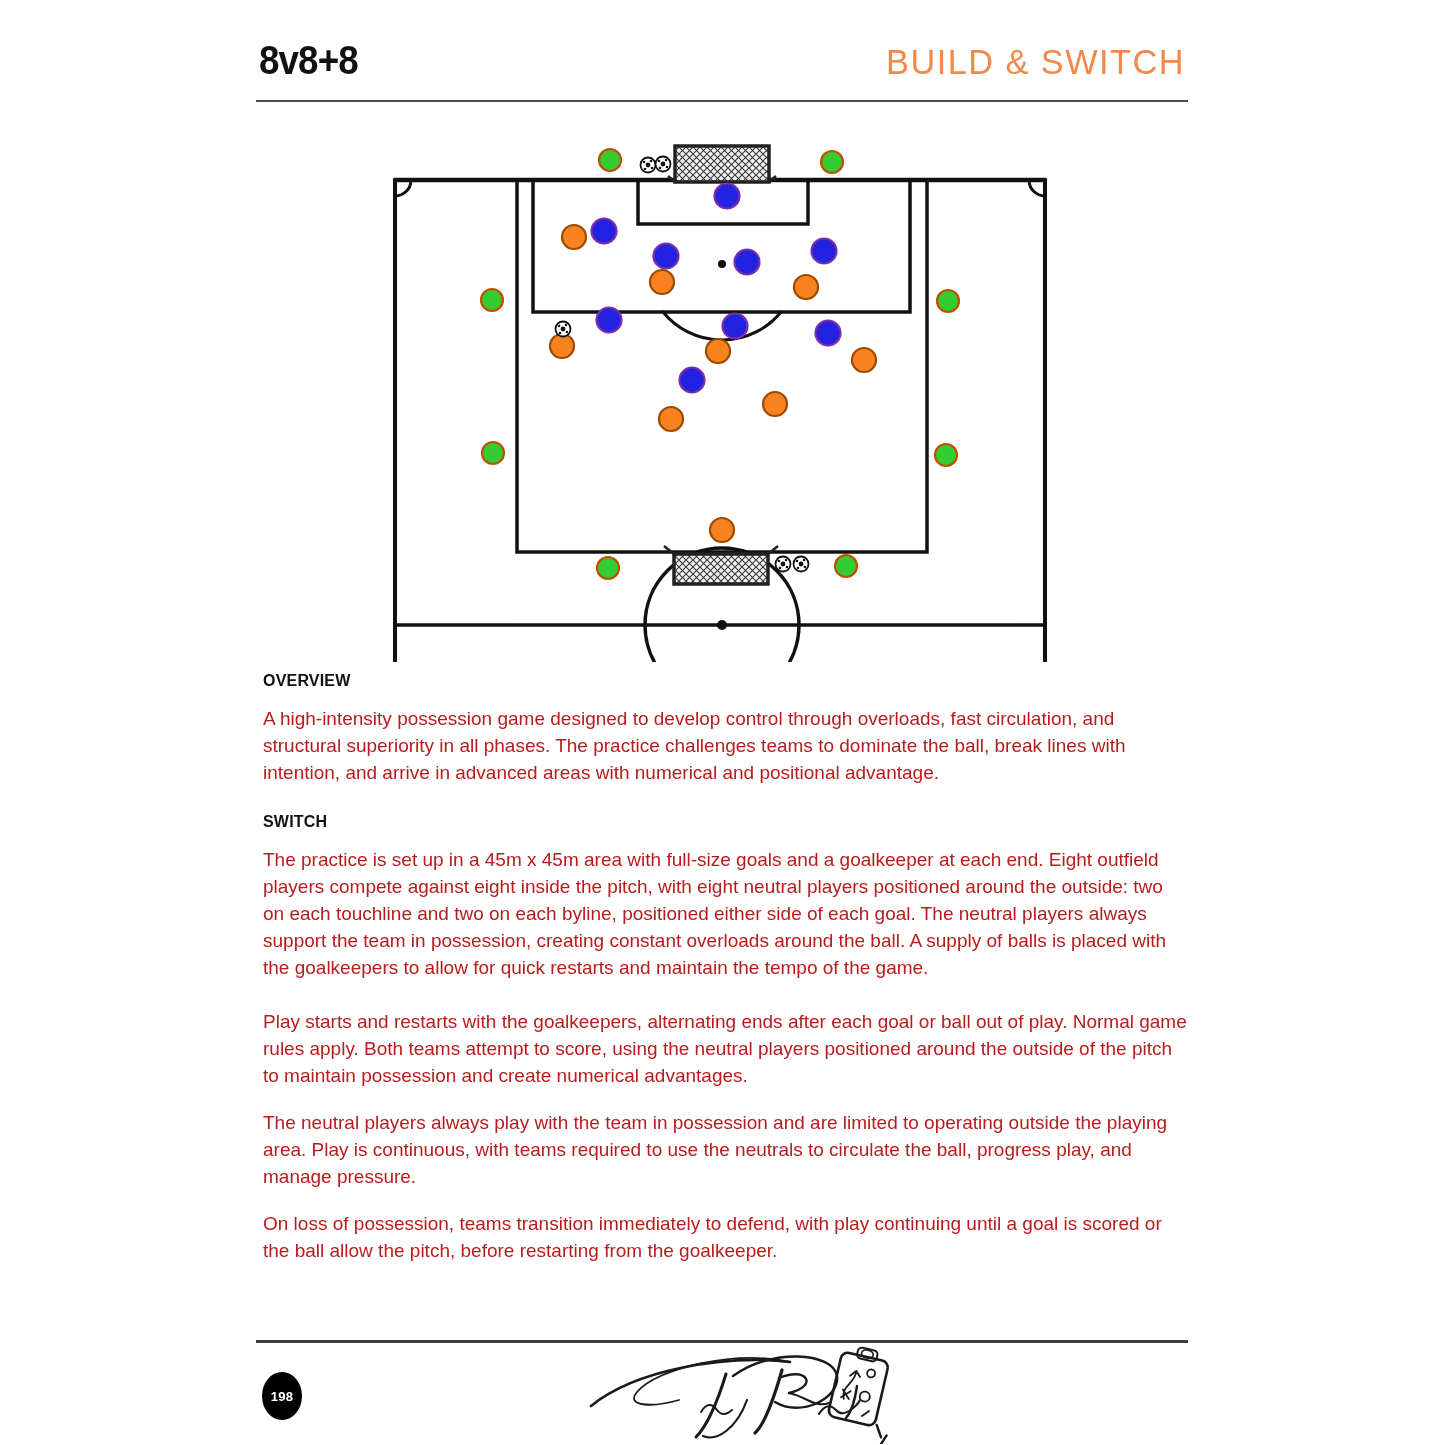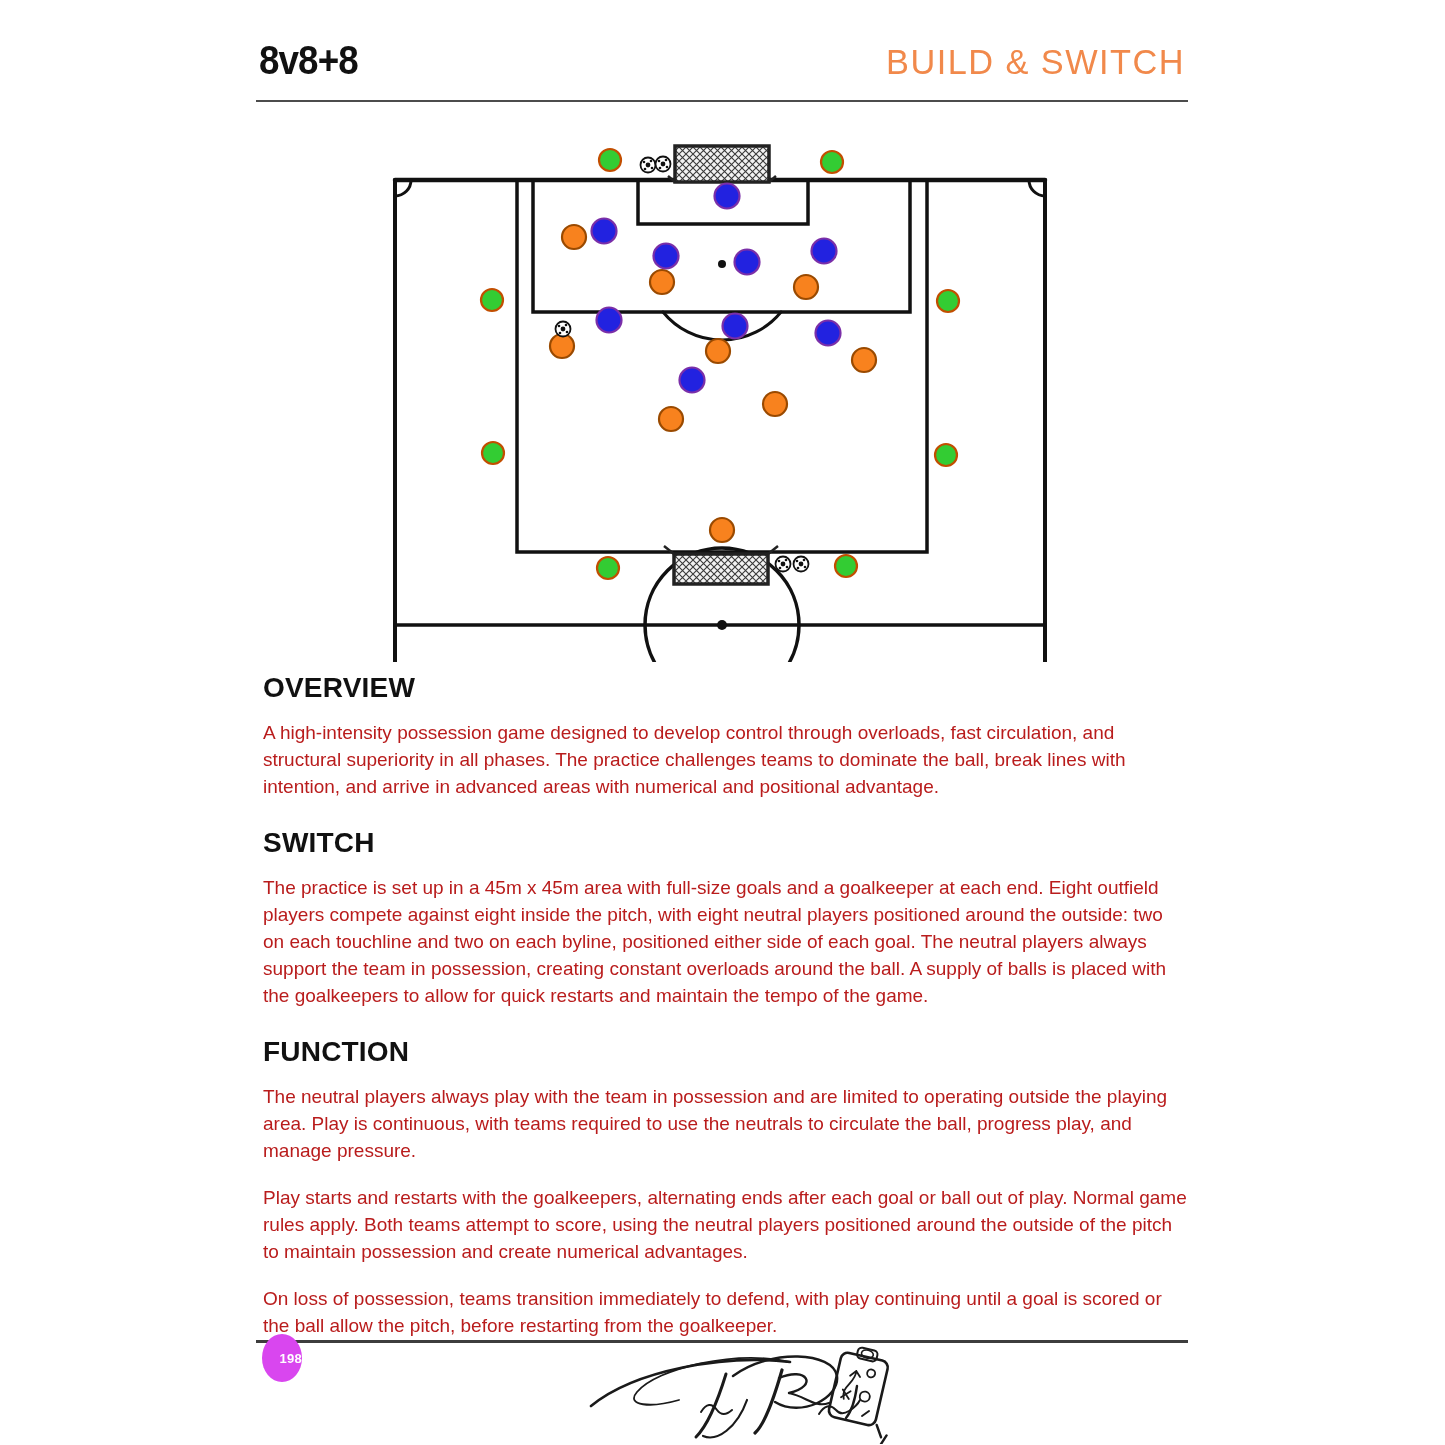--- a/index.html
+++ b/index.html
@@ -14,29 +14,29 @@
   }
   .session-title{
     position:absolute;right:260px;top:42px;font-size:35px;font-weight:400;
     letter-spacing:1.5px;transform:scaleX(.98);transform-origin:right top;
   }
   .header-rule{position:absolute;left:256px;top:100px;width:932px;height:2px;background:#4c4c4c;}
   
   #pitch{position:absolute;left:388px;top:120px;width:662px;height:542px;}
   
   #sections{position:absolute;left:263px;top:672px;width:925px;}
-  #sections h3{font-size:28px;font-weight:700;color:#111;margin:0 0 15px 0;letter-spacing:.2px;}
+  #sections h3{font-size:16px;font-weight:700;color:#111;margin:0 0 15px 0;letter-spacing:.2px;}
   #sections .sec{margin-bottom:27px;}
   #sections p{font-size:19px;line-height:27px;margin:0 0 20px 0;color:#b91c1c;}
   #sections p:last-child{margin-bottom:0;}
   
   .footer-rule{position:absolute;left:256px;top:1340px;width:932px;height:3px;background:#3d3d3d;}
   .page-badge{
-    position:absolute;left:262px;top:1334px;width:40px;height:48px;border-radius:50%;
-    background:#d946ef;display:flex;align-items:center;justify-content:flex-end;
+    position:absolute;left:262px;top:1372px;width:40px;height:48px;border-radius:50%;
+    background:#000000;display:flex;align-items:center;justify-content:center;
   }
   .page-badge span{color:#ffffff;font-size:13px;font-weight:700;letter-spacing:.3px;}
   #signature{position:absolute;left:585px;top:1340px;width:310px;height:104px;}
 </style>
 </head>
 <body>
 
 <div id="page">
 
   <div class="session-code">8v8+8</div>
@@ -153,23 +153,22 @@
   <div id="sections">
     <div class="sec">
       <h3>OVERVIEW</h3>
       <p>A high-intensity possession game designed to develop control through overloads, fast circulation, and structural superiority in all phases. The practice challenges teams to dominate the ball, break lines with intention, and arrive in advanced areas with numerical and positional advantage.</p>
     </div>
     <div class="sec">
       <h3>SWITCH</h3>
       <p>The practice is set up in a 45m x 45m area with full-size goals and a goalkeeper at each end. Eight outfield players compete against eight inside the pitch, with eight neutral players positioned around the outside: two on each touchline and two on each byline, positioned either side of each goal. The neutral players always support the team in possession, creating constant overloads around the ball. A supply of balls is placed with the goalkeepers to allow for quick restarts and maintain the tempo of the game.</p>
     </div>
     <div class="sec">
-      <h3>FUNCTION</h3>
+      <p>Play starts and restarts with the goalkeepers, alternating ends after each goal or ball out of play. Normal game rules apply. Both teams attempt to score, using the neutral players positioned around the outside of the pitch to maintain possession and create numerical advantages.</p>
       <p>The neutral players always play with the team in possession and are limited to operating outside the playing area. Play is continuous, with teams required to use the neutrals to circulate the ball, progress play, and manage pressure.</p>
-      <p>Play starts and restarts with the goalkeepers, alternating ends after each goal or ball out of play. Normal game rules apply. Both teams attempt to score, using the neutral players positioned around the outside of the pitch to maintain possession and create numerical advantages.</p>
       <p>On loss of possession, teams transition immediately to defend, with play continuing until a goal is scored or the ball allow the pitch, before restarting from the goalkeeper.</p>
     </div>
   </div>
 
   <div class="footer-rule"></div>
   <div class="page-badge">
     <span>198</span>
   </div>
 
   <svg id="signature" viewBox="0 0 310 104" xmlns="http://www.w3.org/2000/svg" fill="none" stroke="#1a1a1a" stroke-linecap="round" stroke-linejoin="round">

